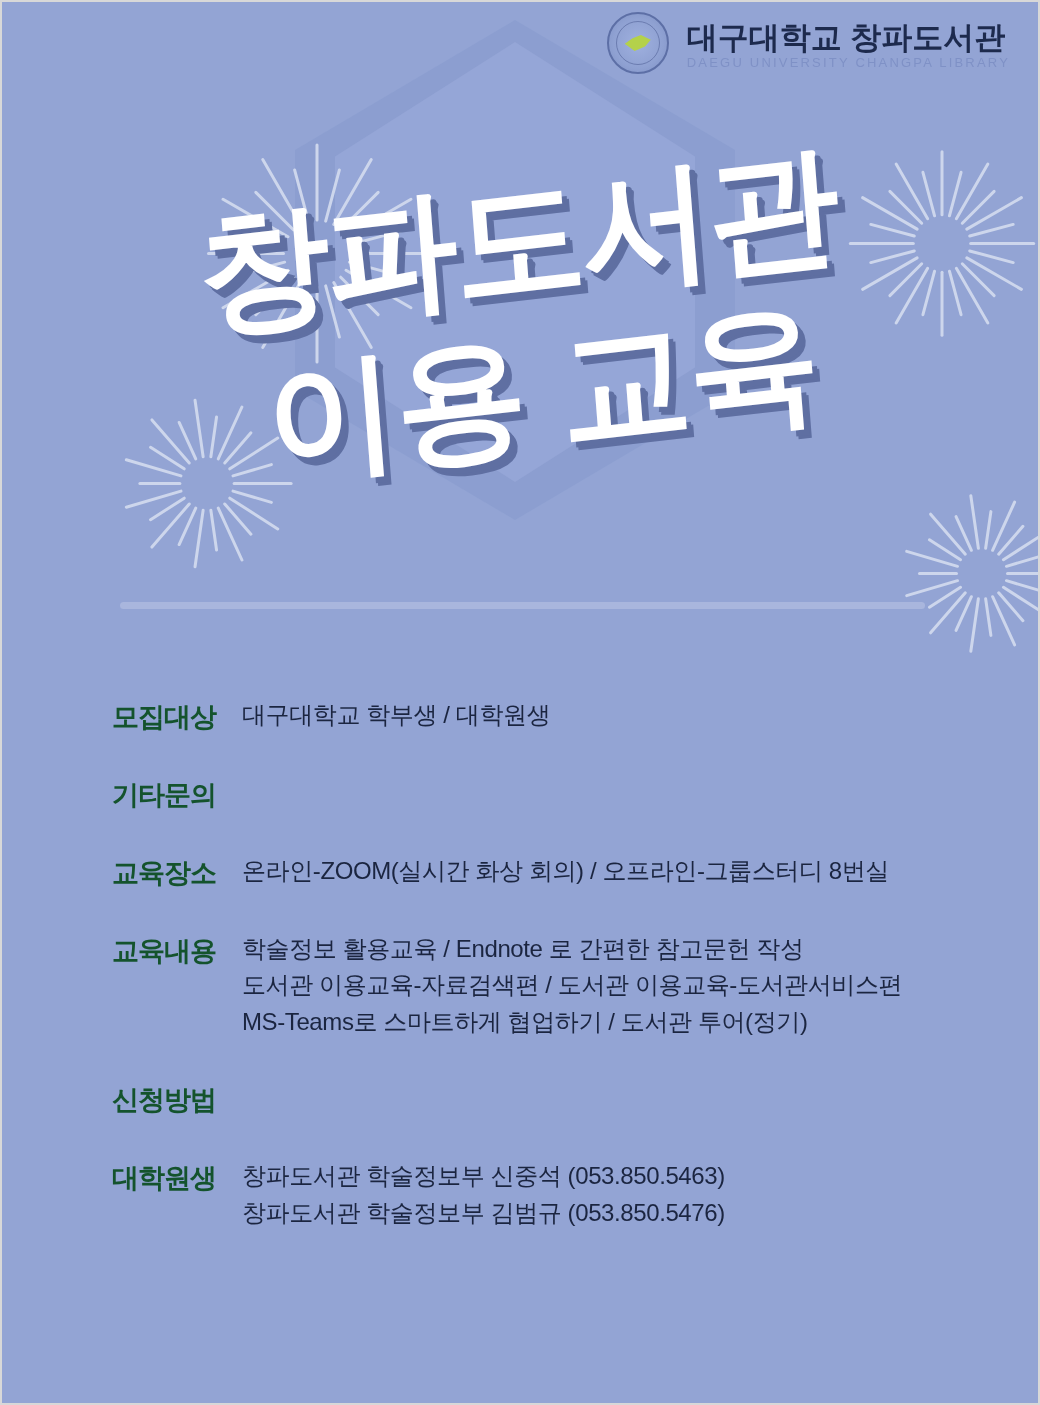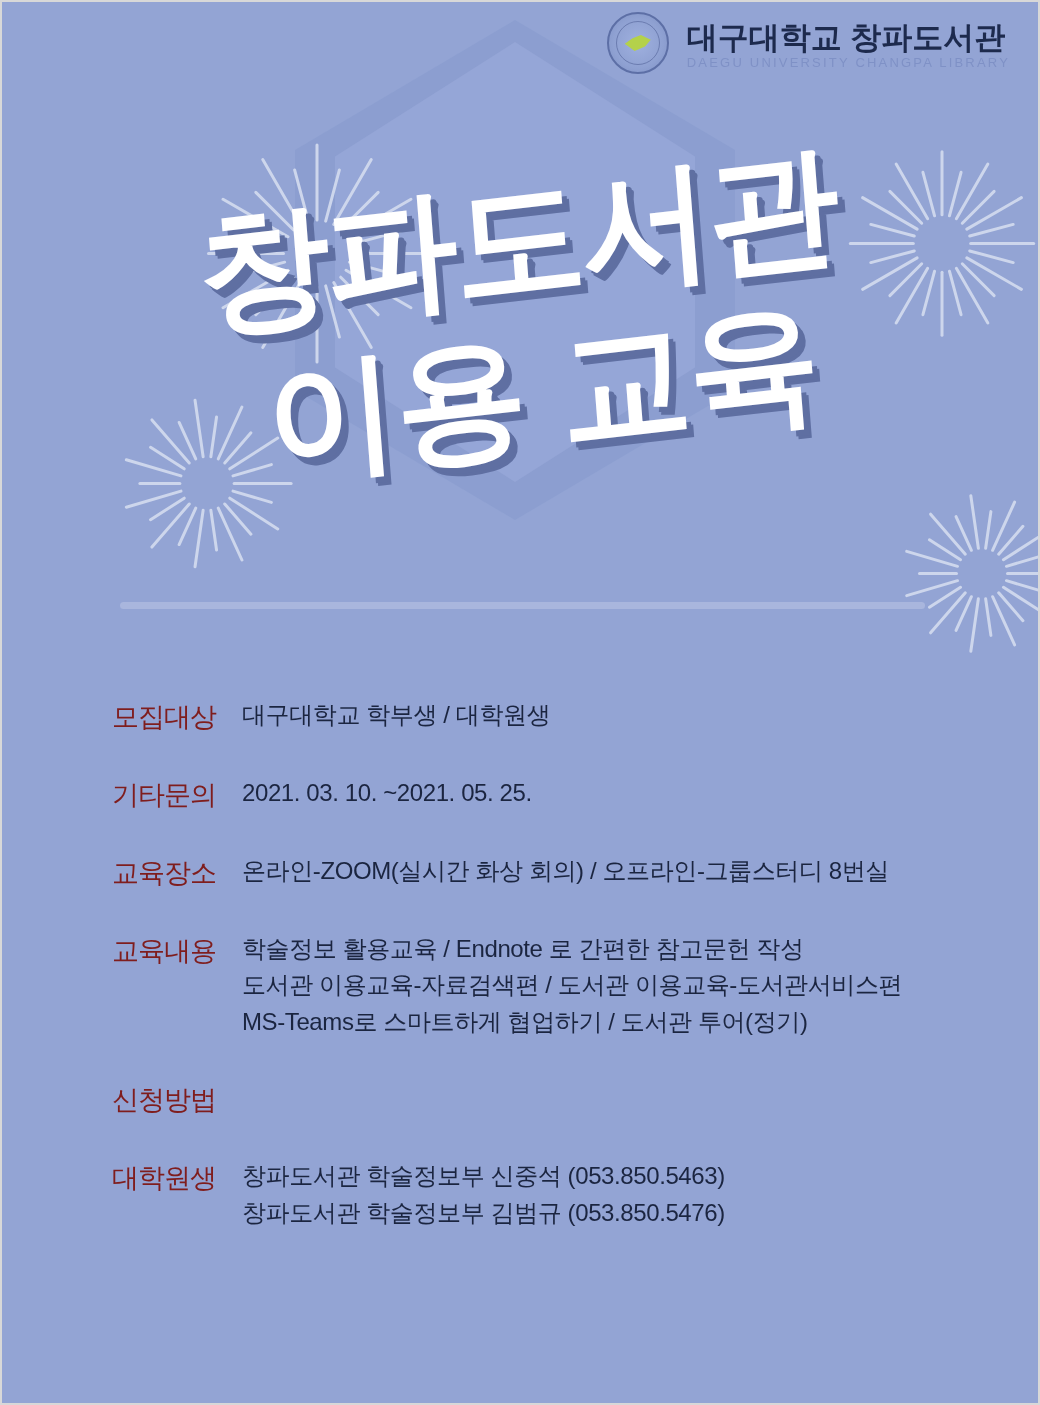--- a/index.html
+++ b/index.html
@@ -167,22 +167,22 @@
   }
   .row {
     display: flex;
     align-items: flex-start;
     margin-bottom: 40px;
   }
   .row-label {
     flex: 0 0 auto;
     width: 130px;
     font-size: 27px;
-    font-weight: normal;
-    color: #7f1d1d;
+    font-weight: bold;
+    color: #14532d;
     letter-spacing: -1px;
     white-space: nowrap;
     padding-top: 2px;
   }
   .row-value {
     flex: 1 1 auto;
     font-size: 24px;
     color: #1b2540;
     line-height: 1.52;
     letter-spacing: -0.4px;
@@ -319,23 +319,20 @@
 
   <div class="info" id="info-list">
       <div class="row">
         <div class="row-label">모집대상</div>
         <div class="row-value">
           <div>대구대학교 학부생 / 대학원생</div>
         </div>
       </div>
       <div class="row">
         <div class="row-label">기타문의</div>
-        <div class="row-value">
-          <div>2021. 03. 10. ~2021. 05. 25.</div>
-        </div>
       </div>
       <div class="row">
         <div class="row-label">교육장소</div>
         <div class="row-value">
           <div>온라인-ZOOM(실시간 화상 회의) / 오프라인-그룹스터디 8번실</div>
         </div>
       </div>
       <div class="row">
         <div class="row-label">교육내용</div>
         <div class="row-value">

